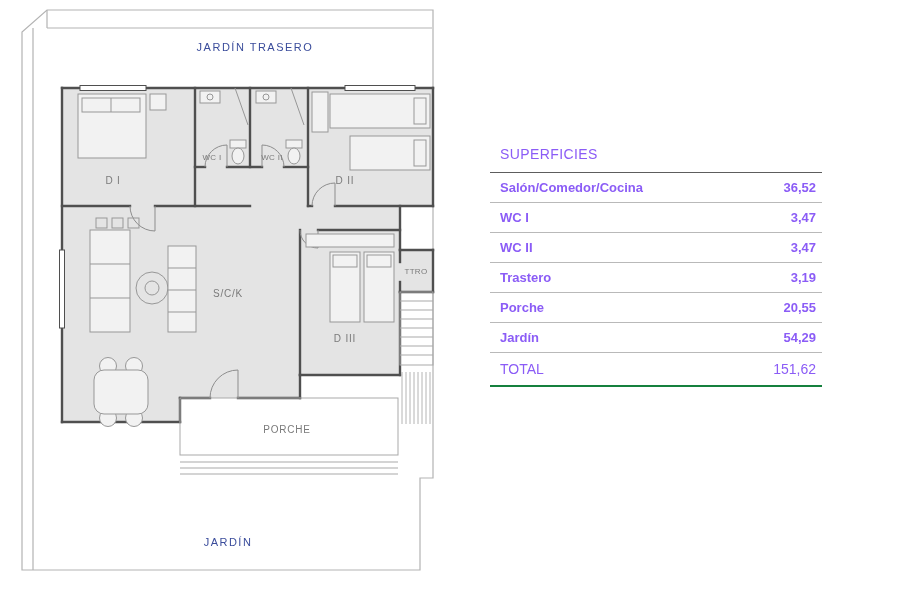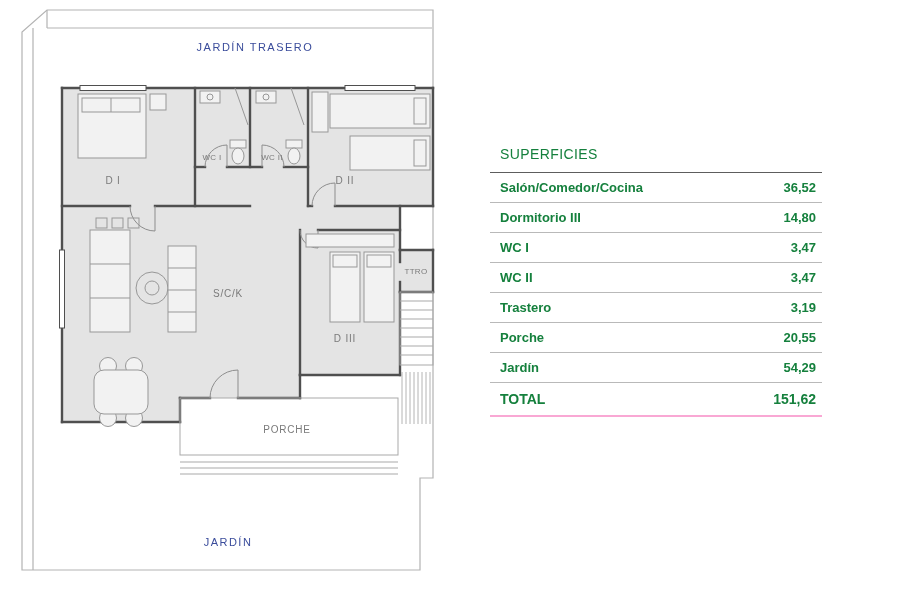--- a/index.html
+++ b/index.html
@@ -20,30 +20,30 @@
   svg .furn{stroke:#979797;stroke-width:1;fill:#f2f2f2;}
   svg .furn-line{stroke:#979797;stroke-width:1;fill:none;}
   svg .door{stroke:#8d8d8d;stroke-width:1;fill:none;}
   svg .win{fill:#ffffff;stroke:var(--wall);stroke-width:1;}
   svg .room-fill{fill:var(--room-fill);stroke:none;}
   svg text{font-family:"Liberation Sans",sans-serif;}
   svg .g-label{fill:var(--garden-label);font-size:11px;letter-spacing:1.5px;}
   svg .r-label{fill:var(--room-label);font-size:10px;letter-spacing:0.8px;}
   svg .s-label{font-size:8px;letter-spacing:0.3px;}
 
-  .table-wrap{position:absolute;left:490px;top:140px;width:332px;color:#15803d;}
+  .table-wrap{position:absolute;left:490px;top:140px;width:332px;color:#8b5cf6;}
   .table-title{font-size:14px;padding:6px 8px 10px 10px;border-bottom:1px solid #5d5d5d;
                letter-spacing:0.4px;}
   .trow{display:flex;justify-content:space-between;align-items:center;
         padding:7px 6px 7px 10px;border-bottom:1px solid #b9b9b9;font-size:13px;font-weight:bold;}
   .tlabel{text-align:left;}
   .tvalue{text-align:left;}
   .total-row{display:flex;justify-content:space-between;align-items:center;
-             padding:8px 6px 8px 10px;border-bottom:2px solid #f9a8d4;
-             font-size:14px;font-weight:bold;gap:8px;}
+             padding:8px 6px 8px 10px;border-bottom:2px solid #15803d;
+             font-size:14px;font-weight:normal;gap:8px;}
 </style>
 </head>
 <body>
 
 <div class="page">
 
   <div class="plan-wrap">
     <svg width="460" height="600" viewBox="0 0 460 600">
 
       <g>
@@ -209,24 +209,20 @@
   </div>
 
   <div class="table-wrap">
     <div class="table-title">SUPERFICIES</div>
     <div>
         <div class="trow">
           <span class="tlabel">Salón/Comedor/Cocina</span>
           <span class="tvalue">36,52</span>
         </div>
         <div class="trow">
-          <span class="tlabel">Dormitorio III</span>
-          <span class="tvalue">14,80</span>
-        </div>
-        <div class="trow">
           <span class="tlabel">WC I</span>
           <span class="tvalue">3,47</span>
         </div>
         <div class="trow">
           <span class="tlabel">WC II</span>
           <span class="tvalue">3,47</span>
         </div>
         <div class="trow">
           <span class="tlabel">Trastero</span>
           <span class="tvalue">3,19</span>

